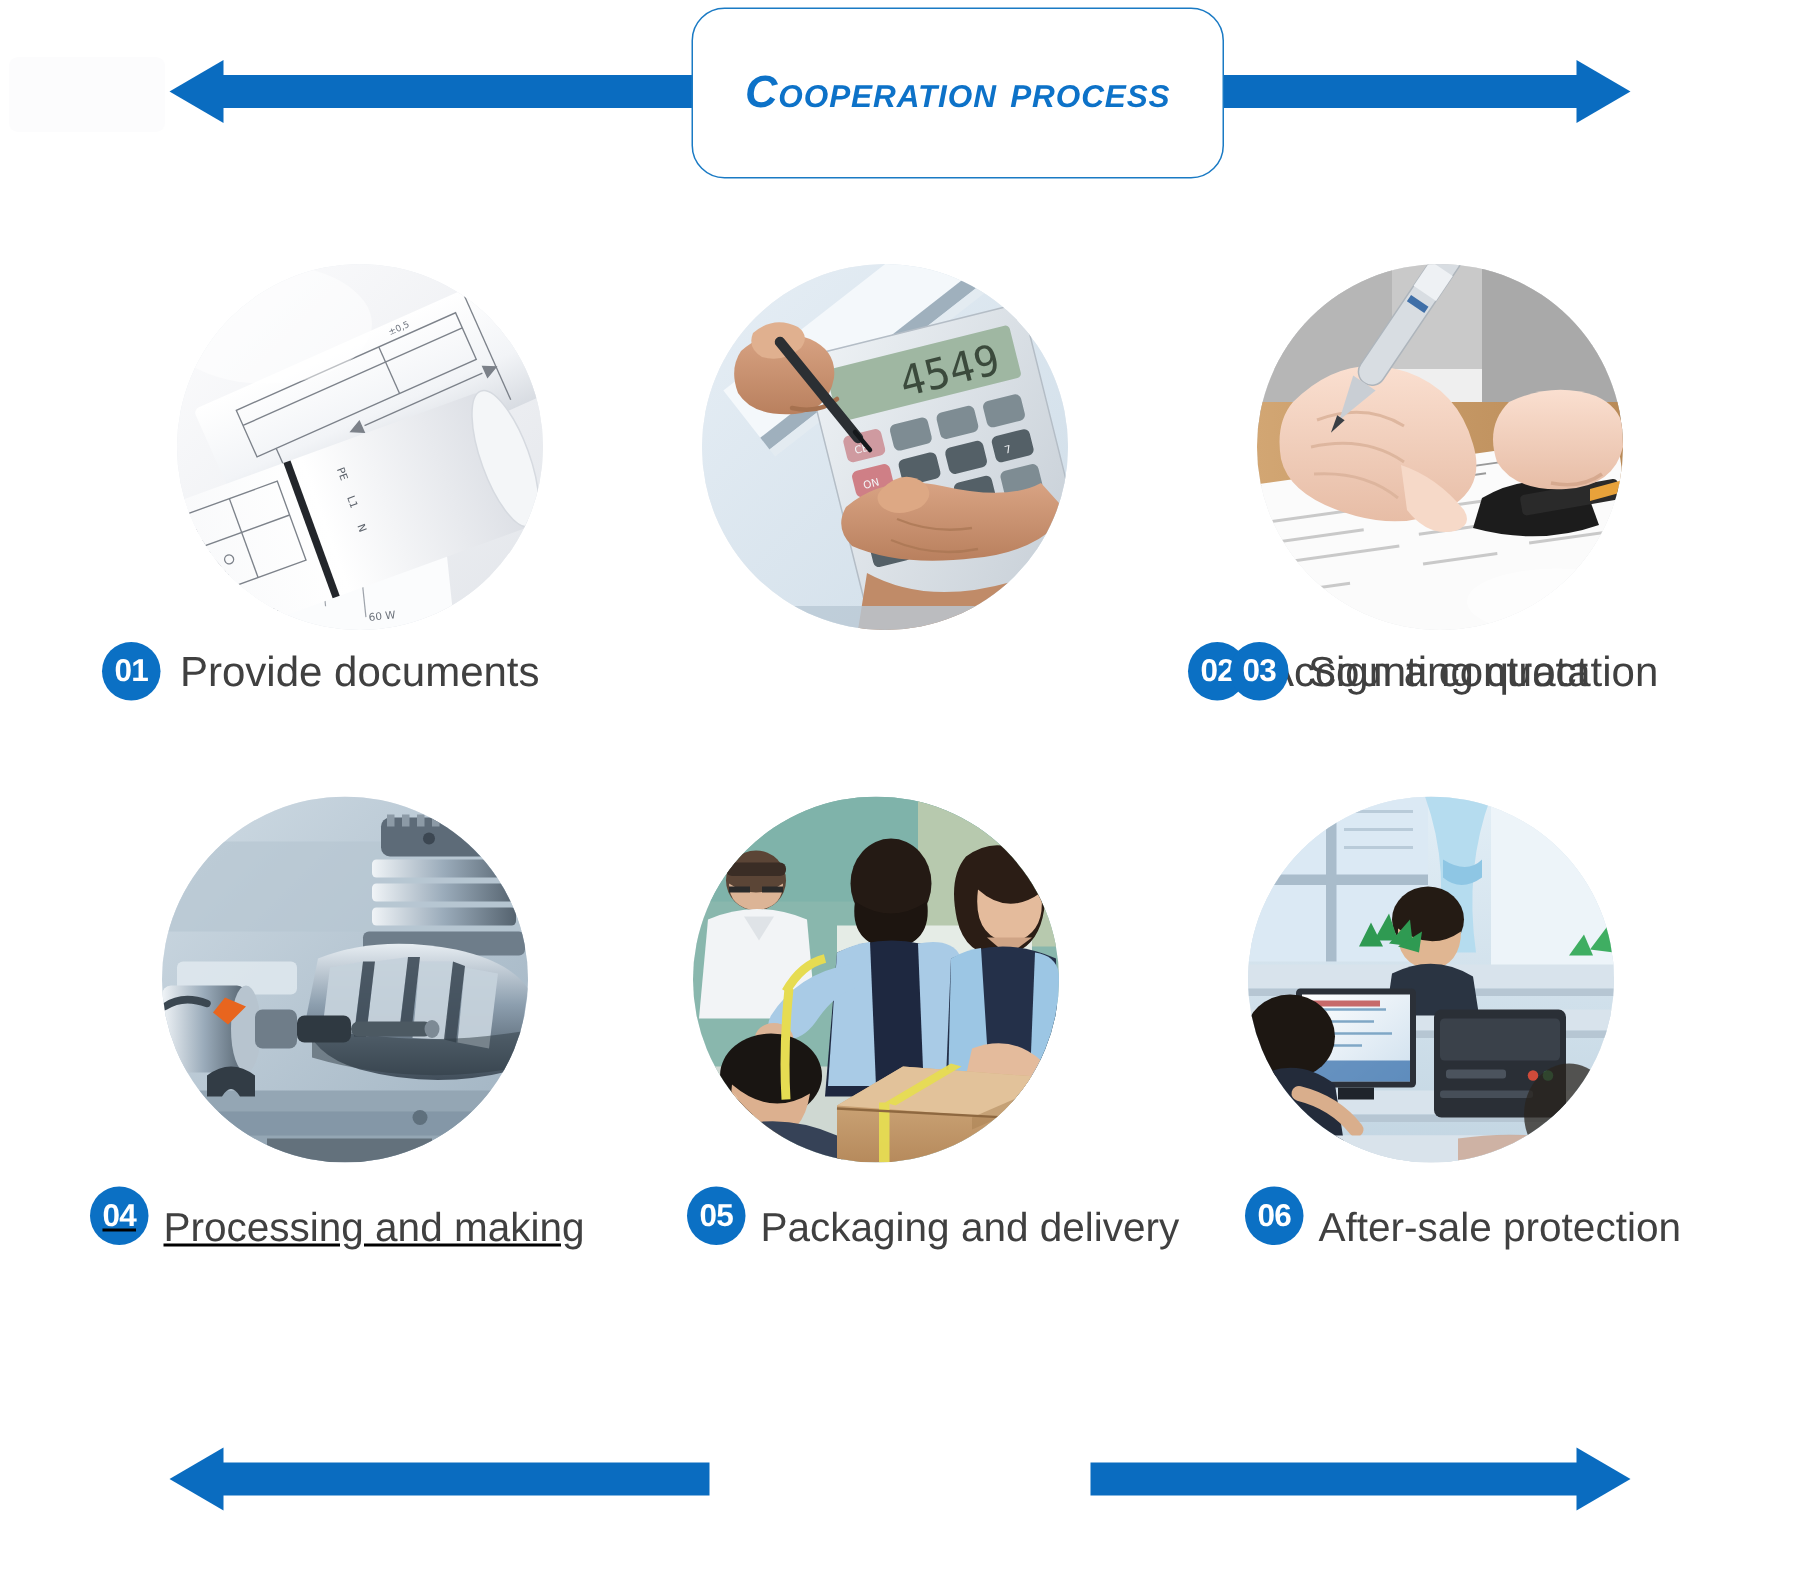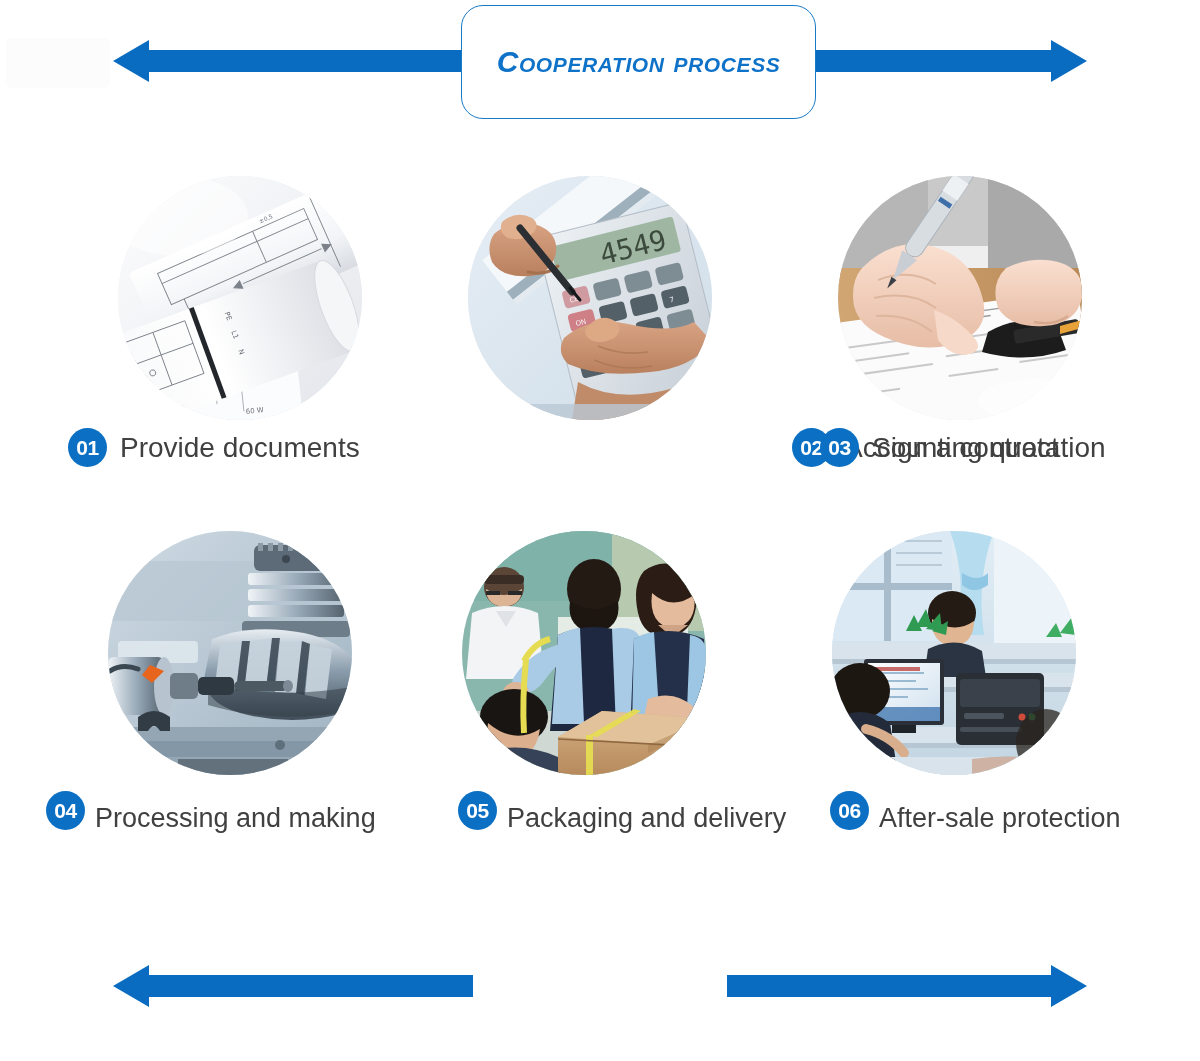--- a/index.html
+++ b/index.html
@@ -128,21 +128,21 @@
   .caption {
     position: absolute;
     top: 252px;
     display: flex;
     align-items: center;
     white-space: nowrap;
   }
   .row1 .c0 .caption { left: 68px; text-align: right; }
   .row1 .c1 .caption { left: 422px; }
   .row1 .c2 .caption { left: 80px; }
-  .row2 .c0 .caption { left: 46px; }
+  .row2 .c0 .caption { left: 60px; text-decoration: underline; }
   .row2 .c1 .caption { left: 88px; }
   .row2 .c2 .caption { left: 90px; }
 
   .badge {
     flex: 0 0 auto;
     width: 39px;
     height: 39px;
     border-radius: 50%;
     background: #0b70c4;
     color: #ffffff;

